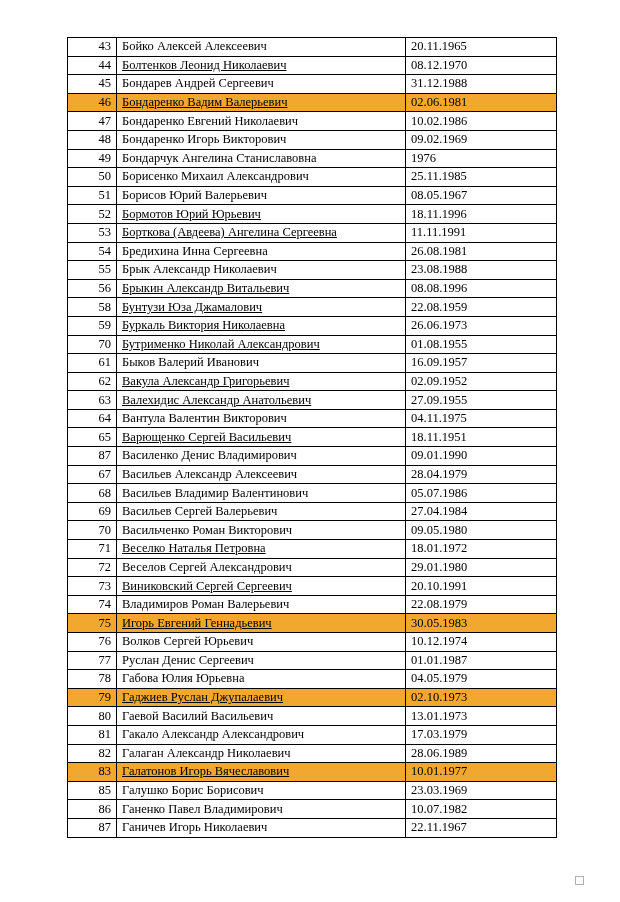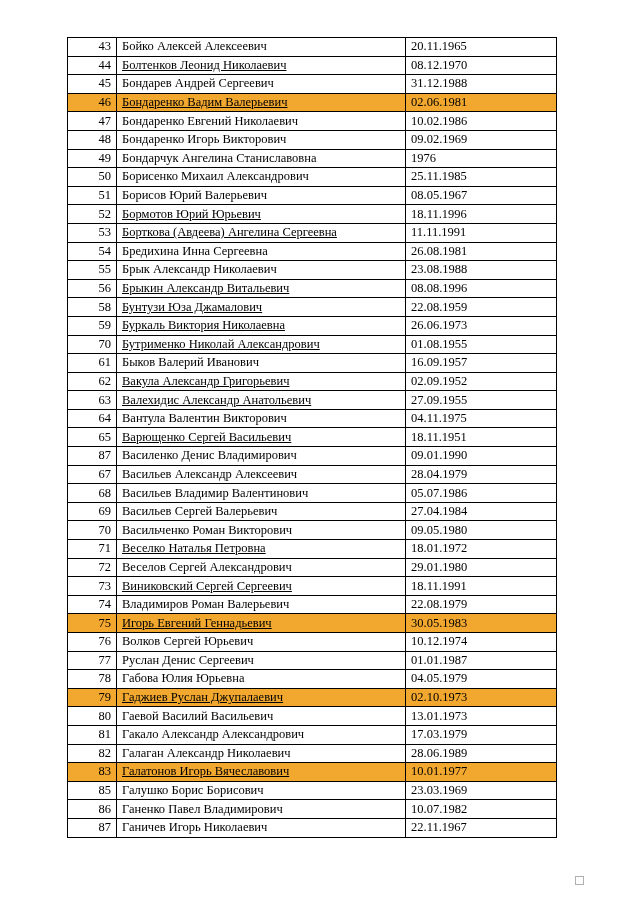--- a/index.html
+++ b/index.html
@@ -212,21 +212,21 @@
     <td class="col-date">18.01.1972</td>
   </tr>
         <tr>
     <td class="col-num">72</td>
     <td class="col-name"><span>Веселов Сергей Александрович</span></td>
     <td class="col-date">29.01.1980</td>
   </tr>
         <tr>
     <td class="col-num">73</td>
     <td class="col-name"><span class="u">Виниковский Сергей Сергеевич</span></td>
-    <td class="col-date">18.11.1991</td>
+    <td class="col-date">20.10.1991</td>
   </tr>
         <tr>
     <td class="col-num">74</td>
     <td class="col-name"><span>Владимиров Роман Валерьевич</span></td>
     <td class="col-date">22.08.1979</td>
   </tr>
         <tr class="hl">
     <td class="col-num">75</td>
     <td class="col-name"><span class="u">Игорь Евгений Геннадьевич</span></td>
     <td class="col-date">30.05.1983</td>

